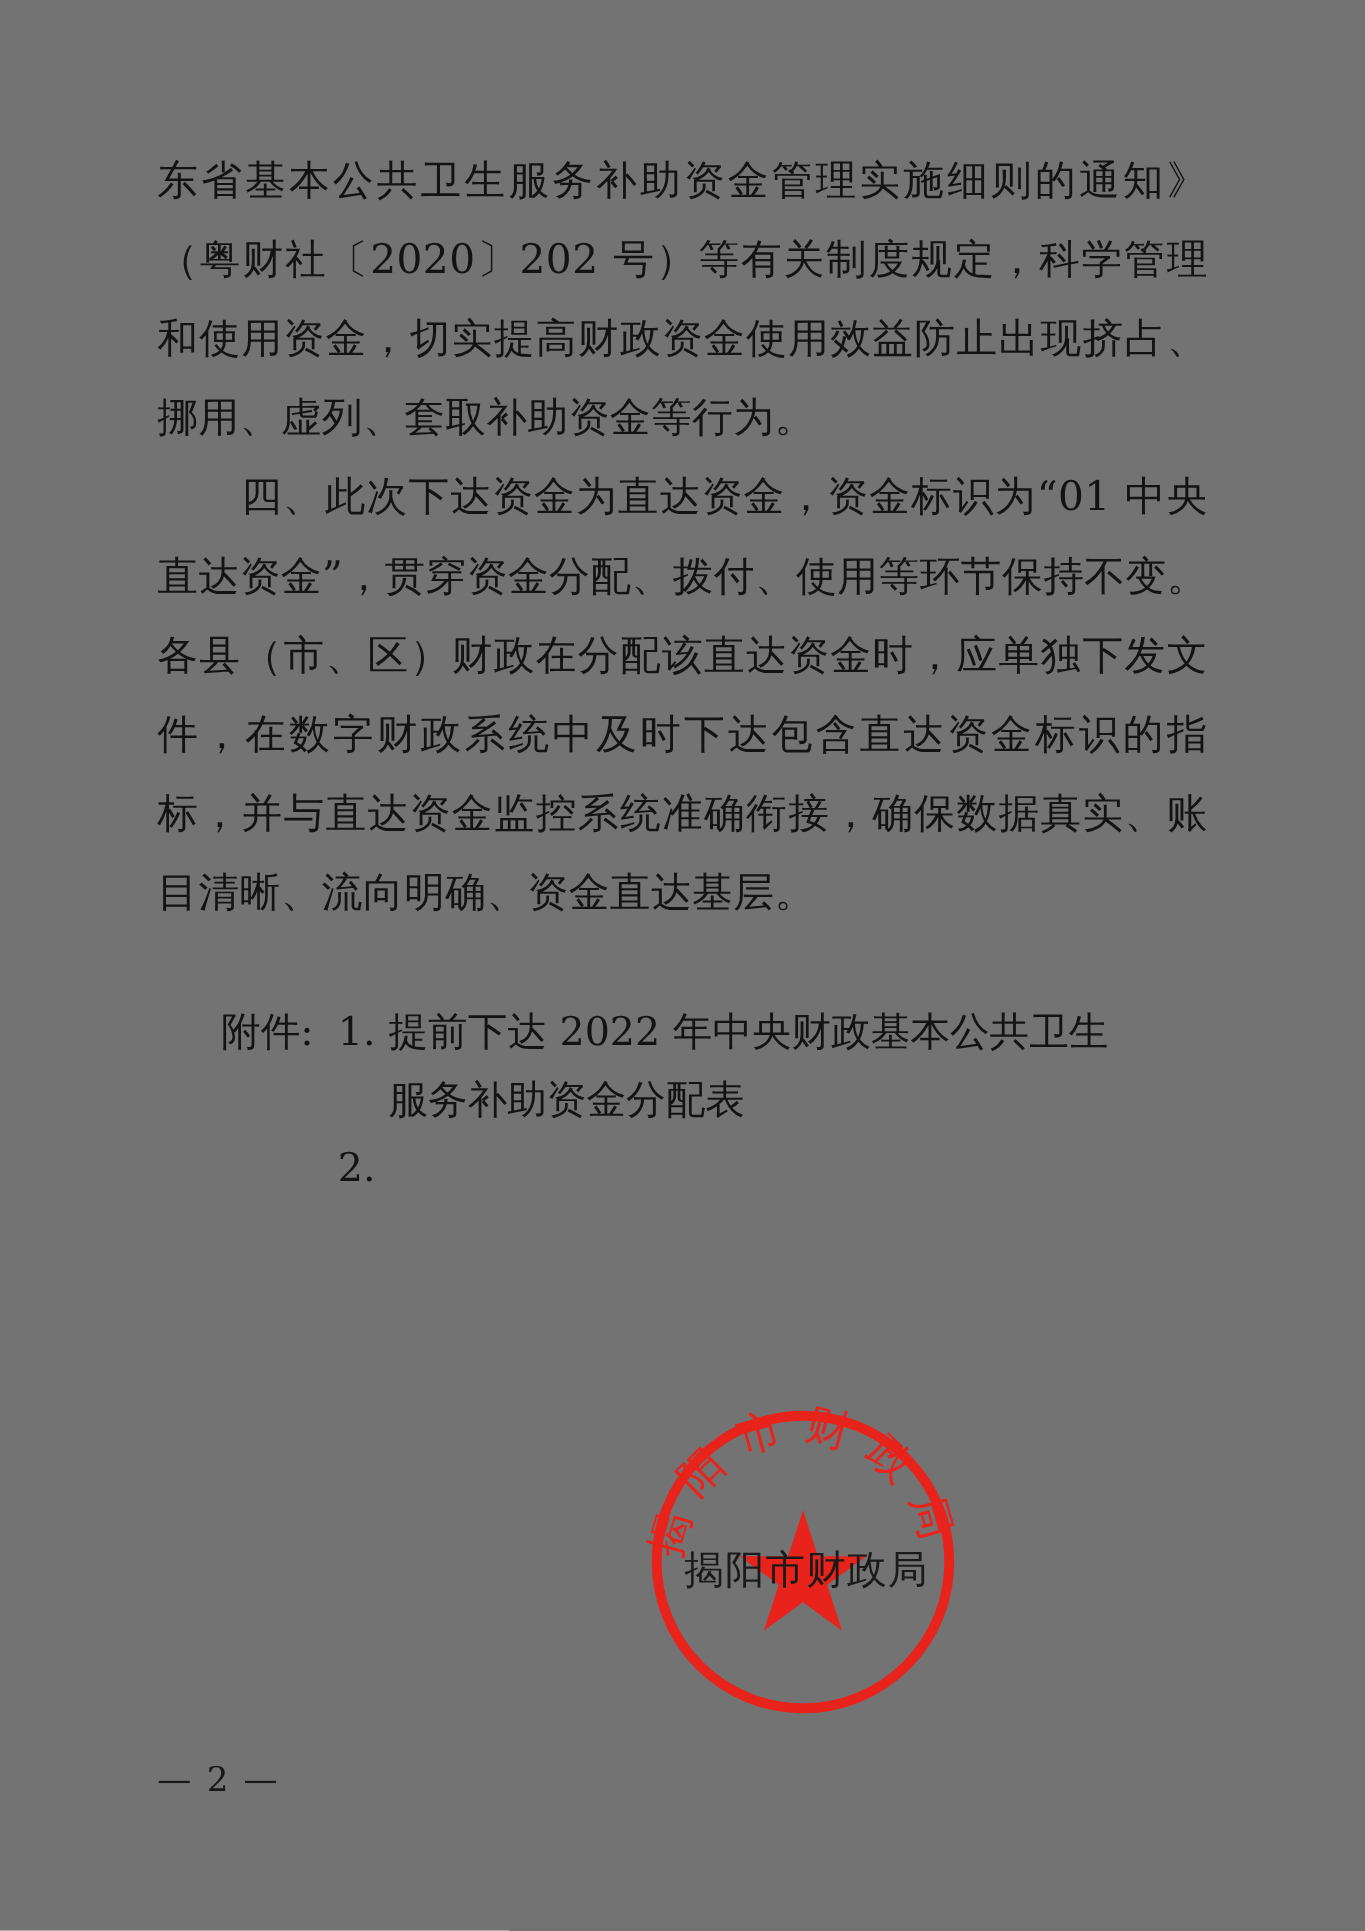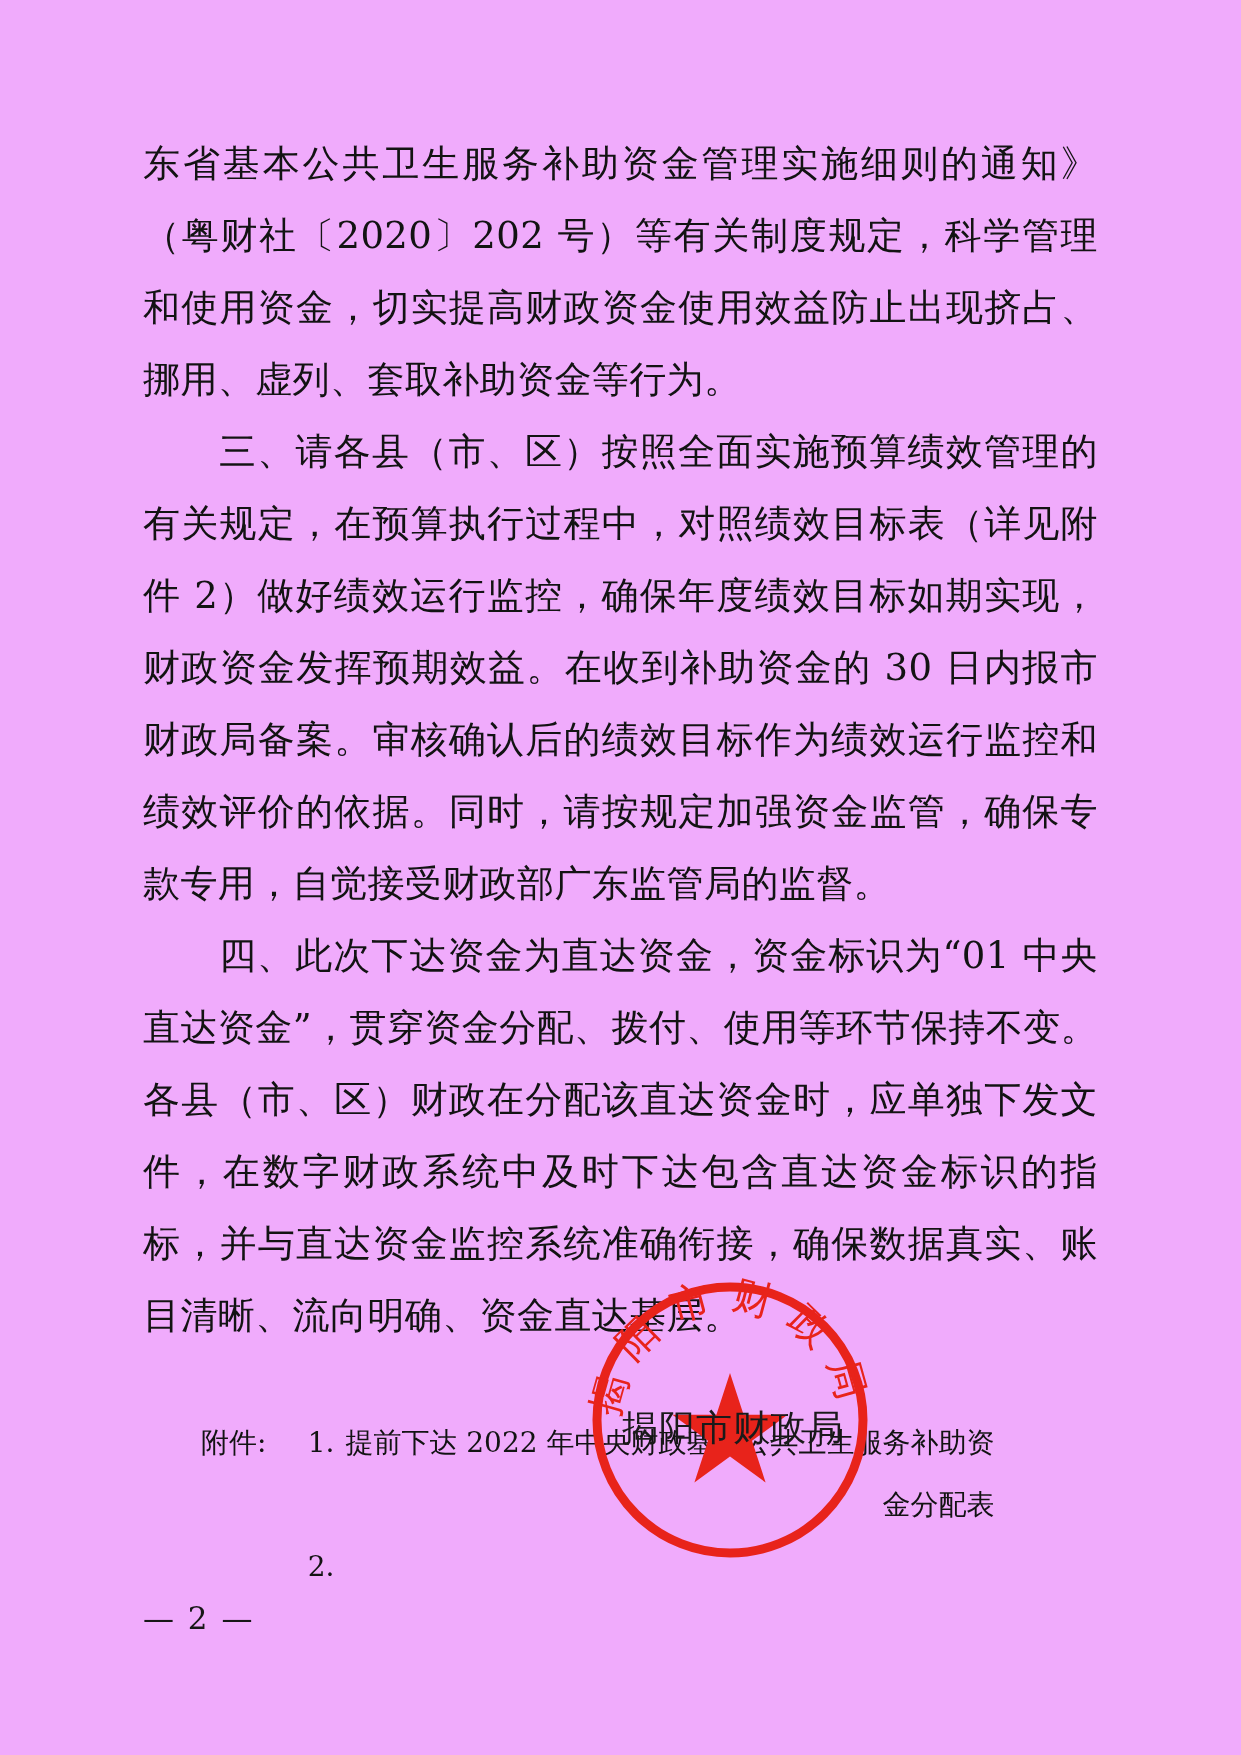--- a/index.html
+++ b/index.html
@@ -13,21 +13,21 @@
     position: relative;
     font-family: "DejaVu Serif", "Liberation Serif", serif;
     color: #101010;
     overflow: hidden;
   }
 
   
   .page {
     position: absolute;
     inset: 0;
-    background: #f0abfc;
+    background: #737373;
   }
 
   .content {
     position: absolute;
     left: 143px;
     top: 128px;
     width: 955px;
   }
 
   
@@ -44,24 +44,23 @@
   .para.indent {
     text-indent: 76px;
   }
   .para + .para {
     margin-top: 0;
   }
 
   
   .attachments {
     margin-top: 60px;
-    font-size: 28px;
+    font-size: 36px;
     line-height: 62px;
     color: #131313;
-    text-align: right;
   }
   .att-row {
     display: flex;
     align-items: flex-start;
   }
   .att-label {
     flex: 0 0 auto;
     padding-left: 58px;
     white-space: nowrap;
   }
@@ -129,21 +128,20 @@
 </style>
 </head>
 <body>
 
 <div class="page">
 
   <div class="content">
 
     <p class="para">东省基本公共卫生服务补助资金管理实施细则的通知》（粤财社〔2020〕202 号）等有关制度规定，科学管理和使用资金，切实提高财政资金使用效益防止出现挤占、挪用、虚列、套取补助资金等行为。</p>
 
-    <p class="para indent">三、请各县（市、区）按照全面实施预算绩效管理的有关规定，在预算执行过程中，对照绩效目标表（详见附件 2）做好绩效运行监控，确保年度绩效目标如期实现，财政资金发挥预期效益。在收到补助资金的 30 日内报市财政局备案。审核确认后的绩效目标作为绩效运行监控和绩效评价的依据。同时，请按规定加强资金监管，确保专款专用，自觉接受财政部广东监管局的监督。</p>
 
     <p class="para indent">四、此次下达资金为直达资金，资金标识为“01 中央直达资金”，贯穿资金分配、拨付、使用等环节保持不变。各县（市、区）财政在分配该直达资金时，应单独下发文件，在数字财政系统中及时下达包含直达资金标识的指标，并与直达资金监控系统准确衔接，确保数据真实、账目清晰、流向明确、资金直达基层。</p>
 
     <div class="attachments">
       <div class="att-row">
         <div class="att-label">附件:</div>
         <div class="att-list">
           <div class="att-item">
             <span class="att-num">1.</span>
             <span class="att-text">提前下达 2022 年中央财政基本公共卫生服务补助资金分配表</span>

